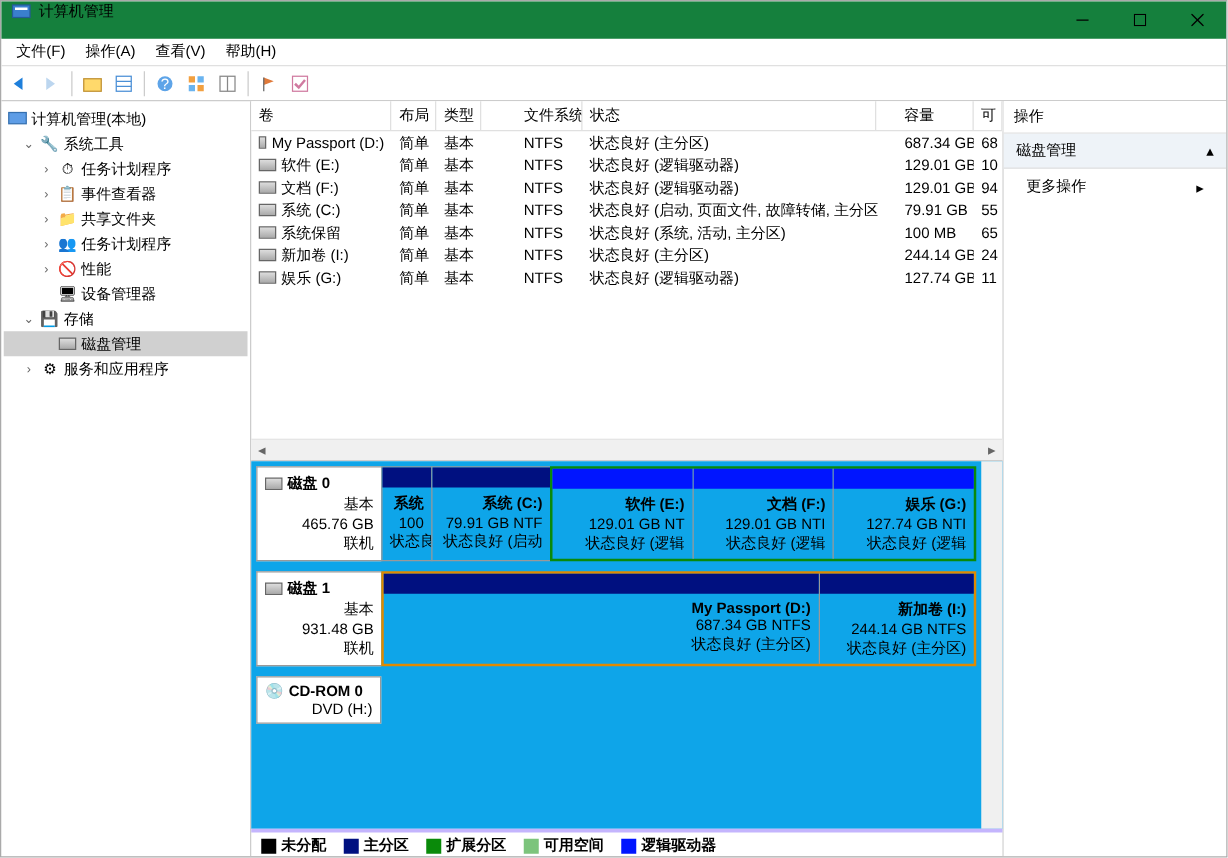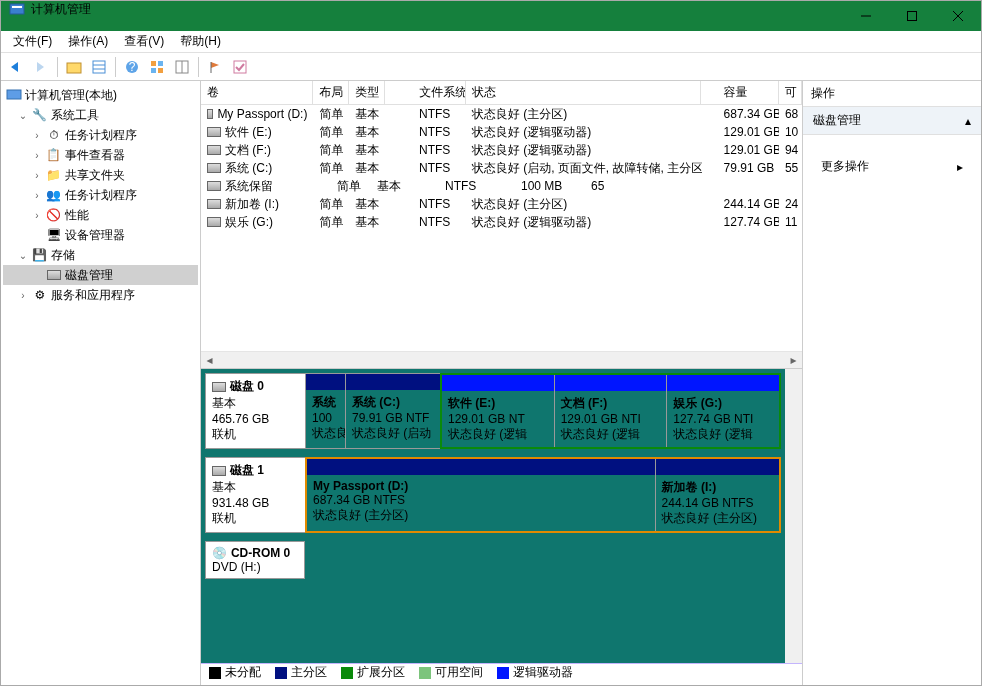--- a/index.html
+++ b/index.html
@@ -32,41 +32,41 @@
 .c-vol { width: 130px; display: flex; align-items: center; gap: 4px; }
 .c-lay { width: 40px; }
 .c-typ { width: 40px; }
 .c-fs  { width: 60px; margin-left: 28px; }
 .c-stat{ width: 275px; }
 .c-cap { width: 70px; margin-left: 16px; }
 .c-av  { width: 25px; }
 .hscroll { height: 17px; background: #f0f0f0; display: flex; align-items: center; border-top: 1px solid #e5e5e5; }
 .hscroll .arrow { width: 17px; height: 17px; display: flex; align-items: center; justify-content: center; color: #666; }
 .hscroll .track { flex: 1; }
-.disks { flex: 1; overflow: hidden; background: #0f766e; padding: 4px 4px 0 4px; border-right: 17px solid #f0f0f0; }
+.disks { flex: 1; overflow: hidden; background: #0ea5e9; padding: 4px 4px 0 4px; border-right: 17px solid #f0f0f0; text-align: right; }
 .diskrow { display: flex; margin-bottom: 8px; }
 .diskinfo { width: 100px; padding: 4px 6px; border: 1px solid #999; border-right: none; background: #fff; }
 .diskinfo .dname { font-weight: bold; display: flex; align-items: center; gap: 4px; }
 .diskparts { flex: 1; display: flex; border: 2px solid #999; }
 .diskparts.green { border-color: #0a8a0a; }
 .diskparts.orange { border-color: #e08a00; }
 .part { border-right: 1px solid #999; display: flex; flex-direction: column; }
 .part:last-child { border-right: none; }
 .part .stripe { height: 16px; }
 .stripe.blue { background: #0015ff; }
 .stripe.navy { background: #001080; }
 .part .pbody { padding: 4px 6px; flex: 1; white-space: nowrap; overflow: hidden; }
 .part .pname { font-weight: bold; }
-.legend { height: 22px; border-top: 1px solid #c4b5fd; display: flex; align-items: flex-start; padding: 0 8px; gap: 14px; }
+.legend { height: 22px; border-top: 3px solid #c4b5fd; display: flex; align-items: flex-end; padding: 0 8px; gap: 14px; font-weight: bold; }
 .legend .swatch { width: 12px; height: 12px; display: inline-block; margin-right: 4px; vertical-align: middle; }
 .legend .lbl { vertical-align: middle; }
 .actions { width: 178px; background: #fff; }
 .actions .ahead { padding: 4px 8px; background: #fff; font-weight: normal; border-bottom: 1px solid #e0e0e0; }
 .actions .asec { padding: 5px 10px; background: #eef3f8; display: flex; justify-content: space-between; align-items: center; border-bottom: 1px solid #e0e0e0; }
-.actions .aitem { padding: 23px 18px; display: flex; justify-content: space-between; align-items: center; }
+.actions .aitem { padding: 6px 18px; display: flex; justify-content: space-between; align-items: center; }
 .driveicon { width: 14px; height: 10px; background: linear-gradient(#ddd,#aaa); border: 1px solid #666; display: inline-block; }
 </style>
 </head>
 <body>
 
 <div class="titlebar">
   <span class="icon-app">
     <svg width="16" height="16">
         <rect x="1" y="3" width="14" height="10" fill="#3a7fce" stroke="#255a99"></rect>
         <rect x="3" y="5" width="10" height="2" fill="#fff"></rect>
@@ -285,20 +285,21 @@
             <div class="c-av">55</div>
           </div>
           <div class="volrow">
             <div class="c-vol">
               <span class="driveicon"></span>
               <span>系统保留</span>
             </div>
             <div class="c-lay">简单</div>
             <div class="c-typ">基本</div>
             <div class="c-fs">NTFS</div>
+            <div class="c-stat">状态良好 (系统, 活动, 主分区)</div>
             <div class="c-cap">100 MB</div>
             <div class="c-av">65</div>
           </div>
           <div class="volrow">
             <div class="c-vol">
               <span class="driveicon"></span>
               <span>新加卷 (I:)</span>
             </div>
             <div class="c-lay">简单</div>
             <div class="c-typ">基本</div>

